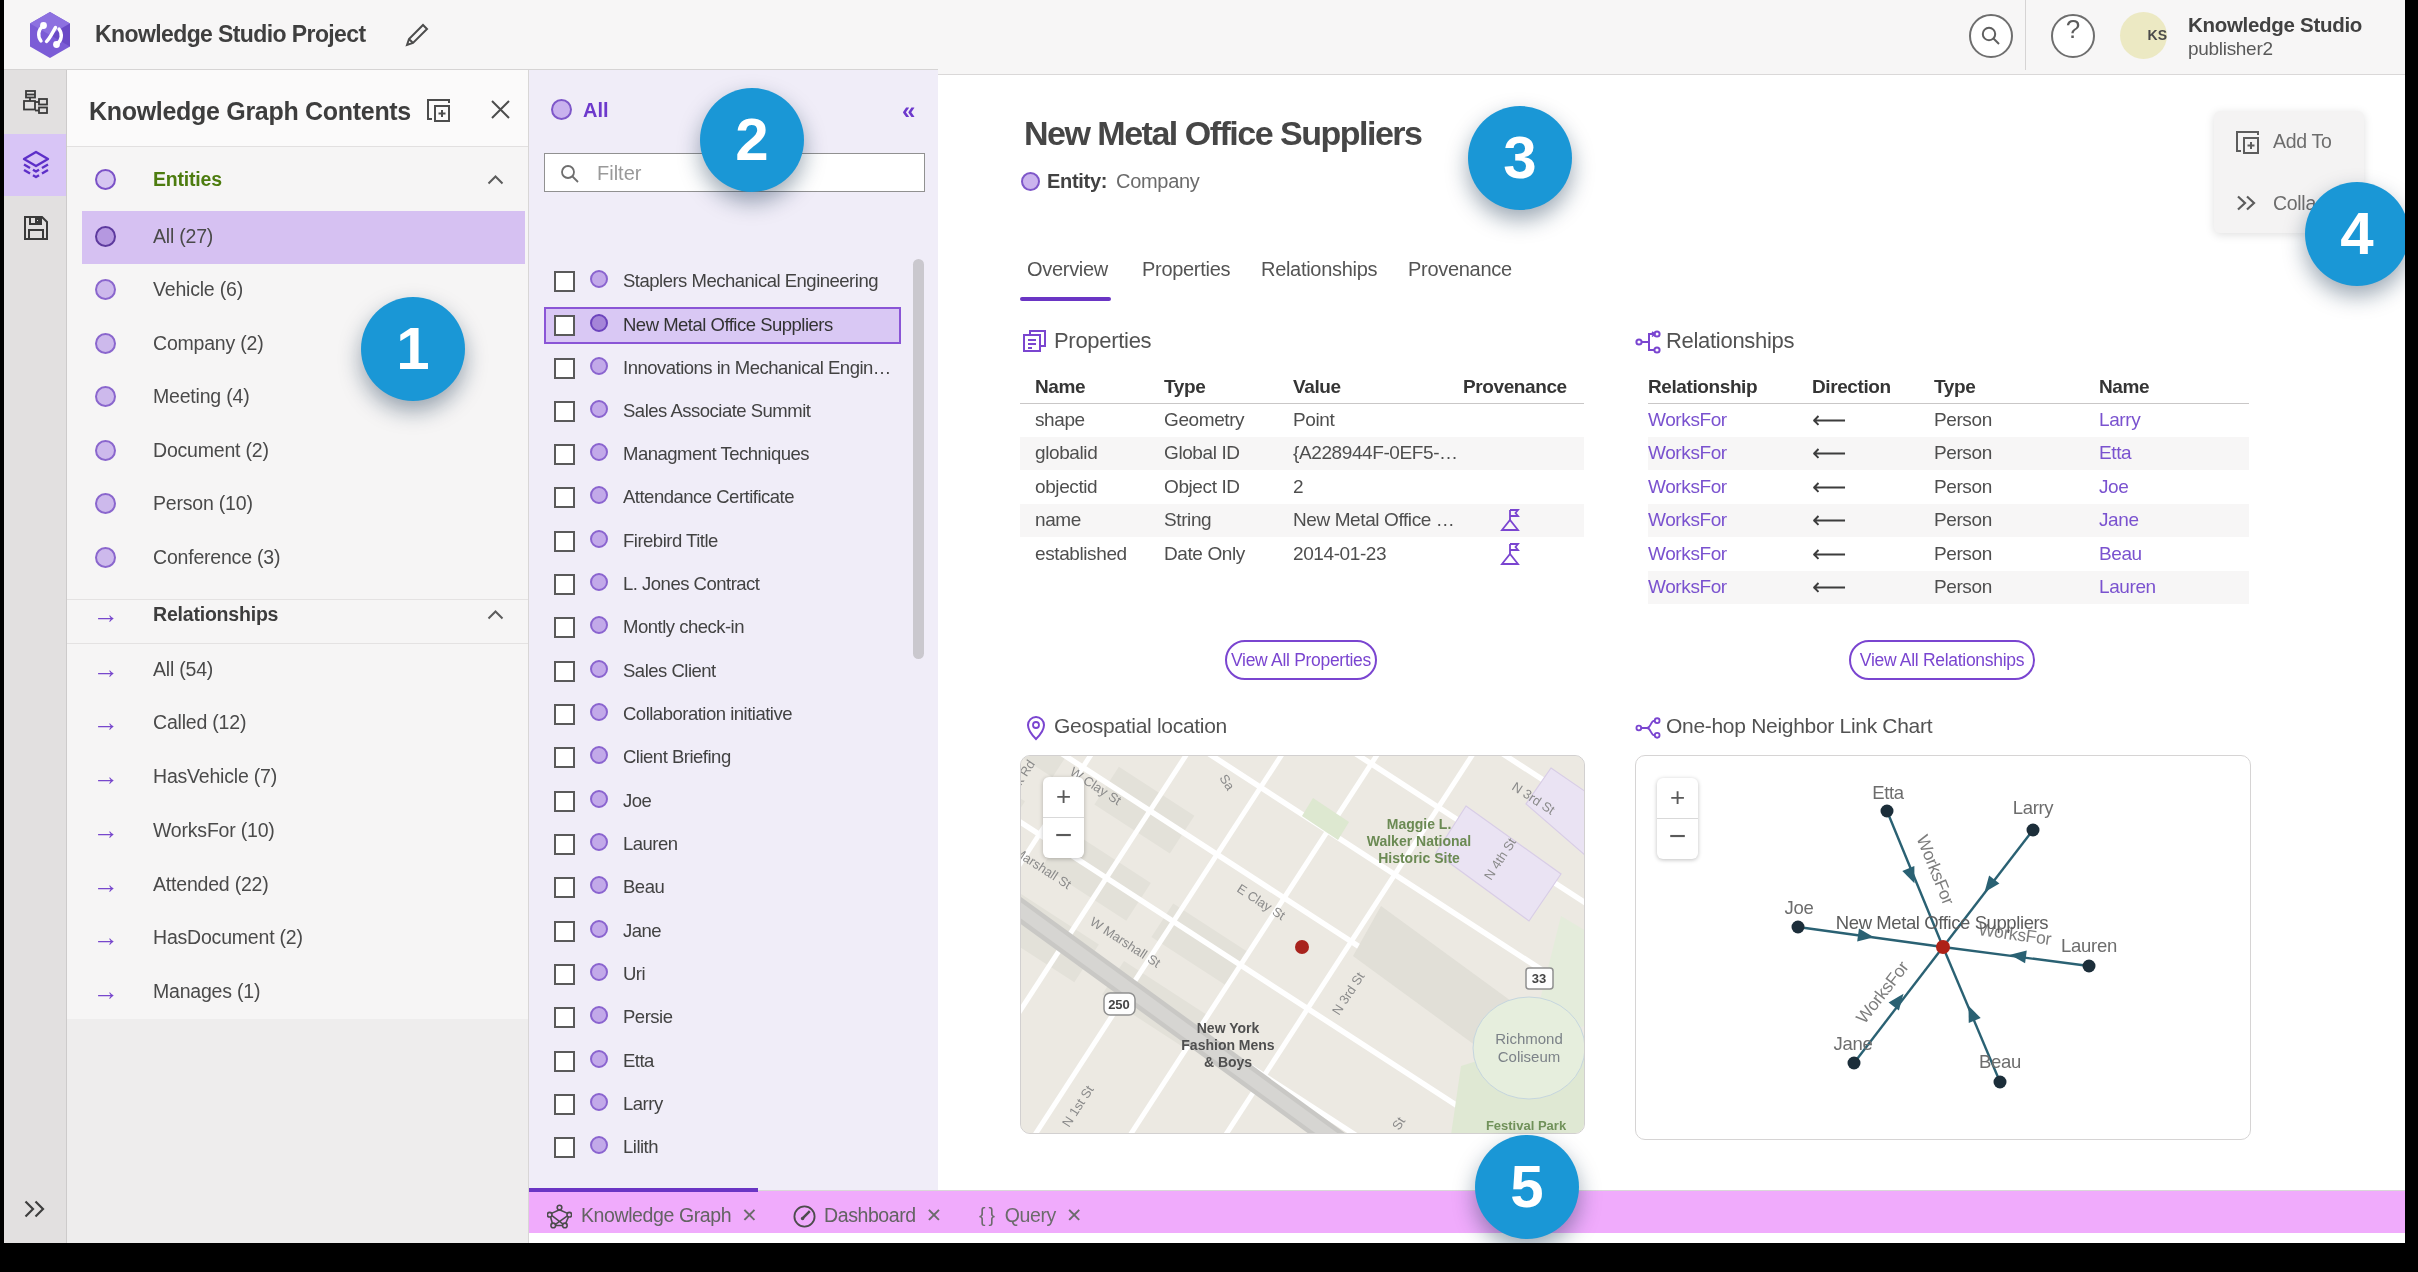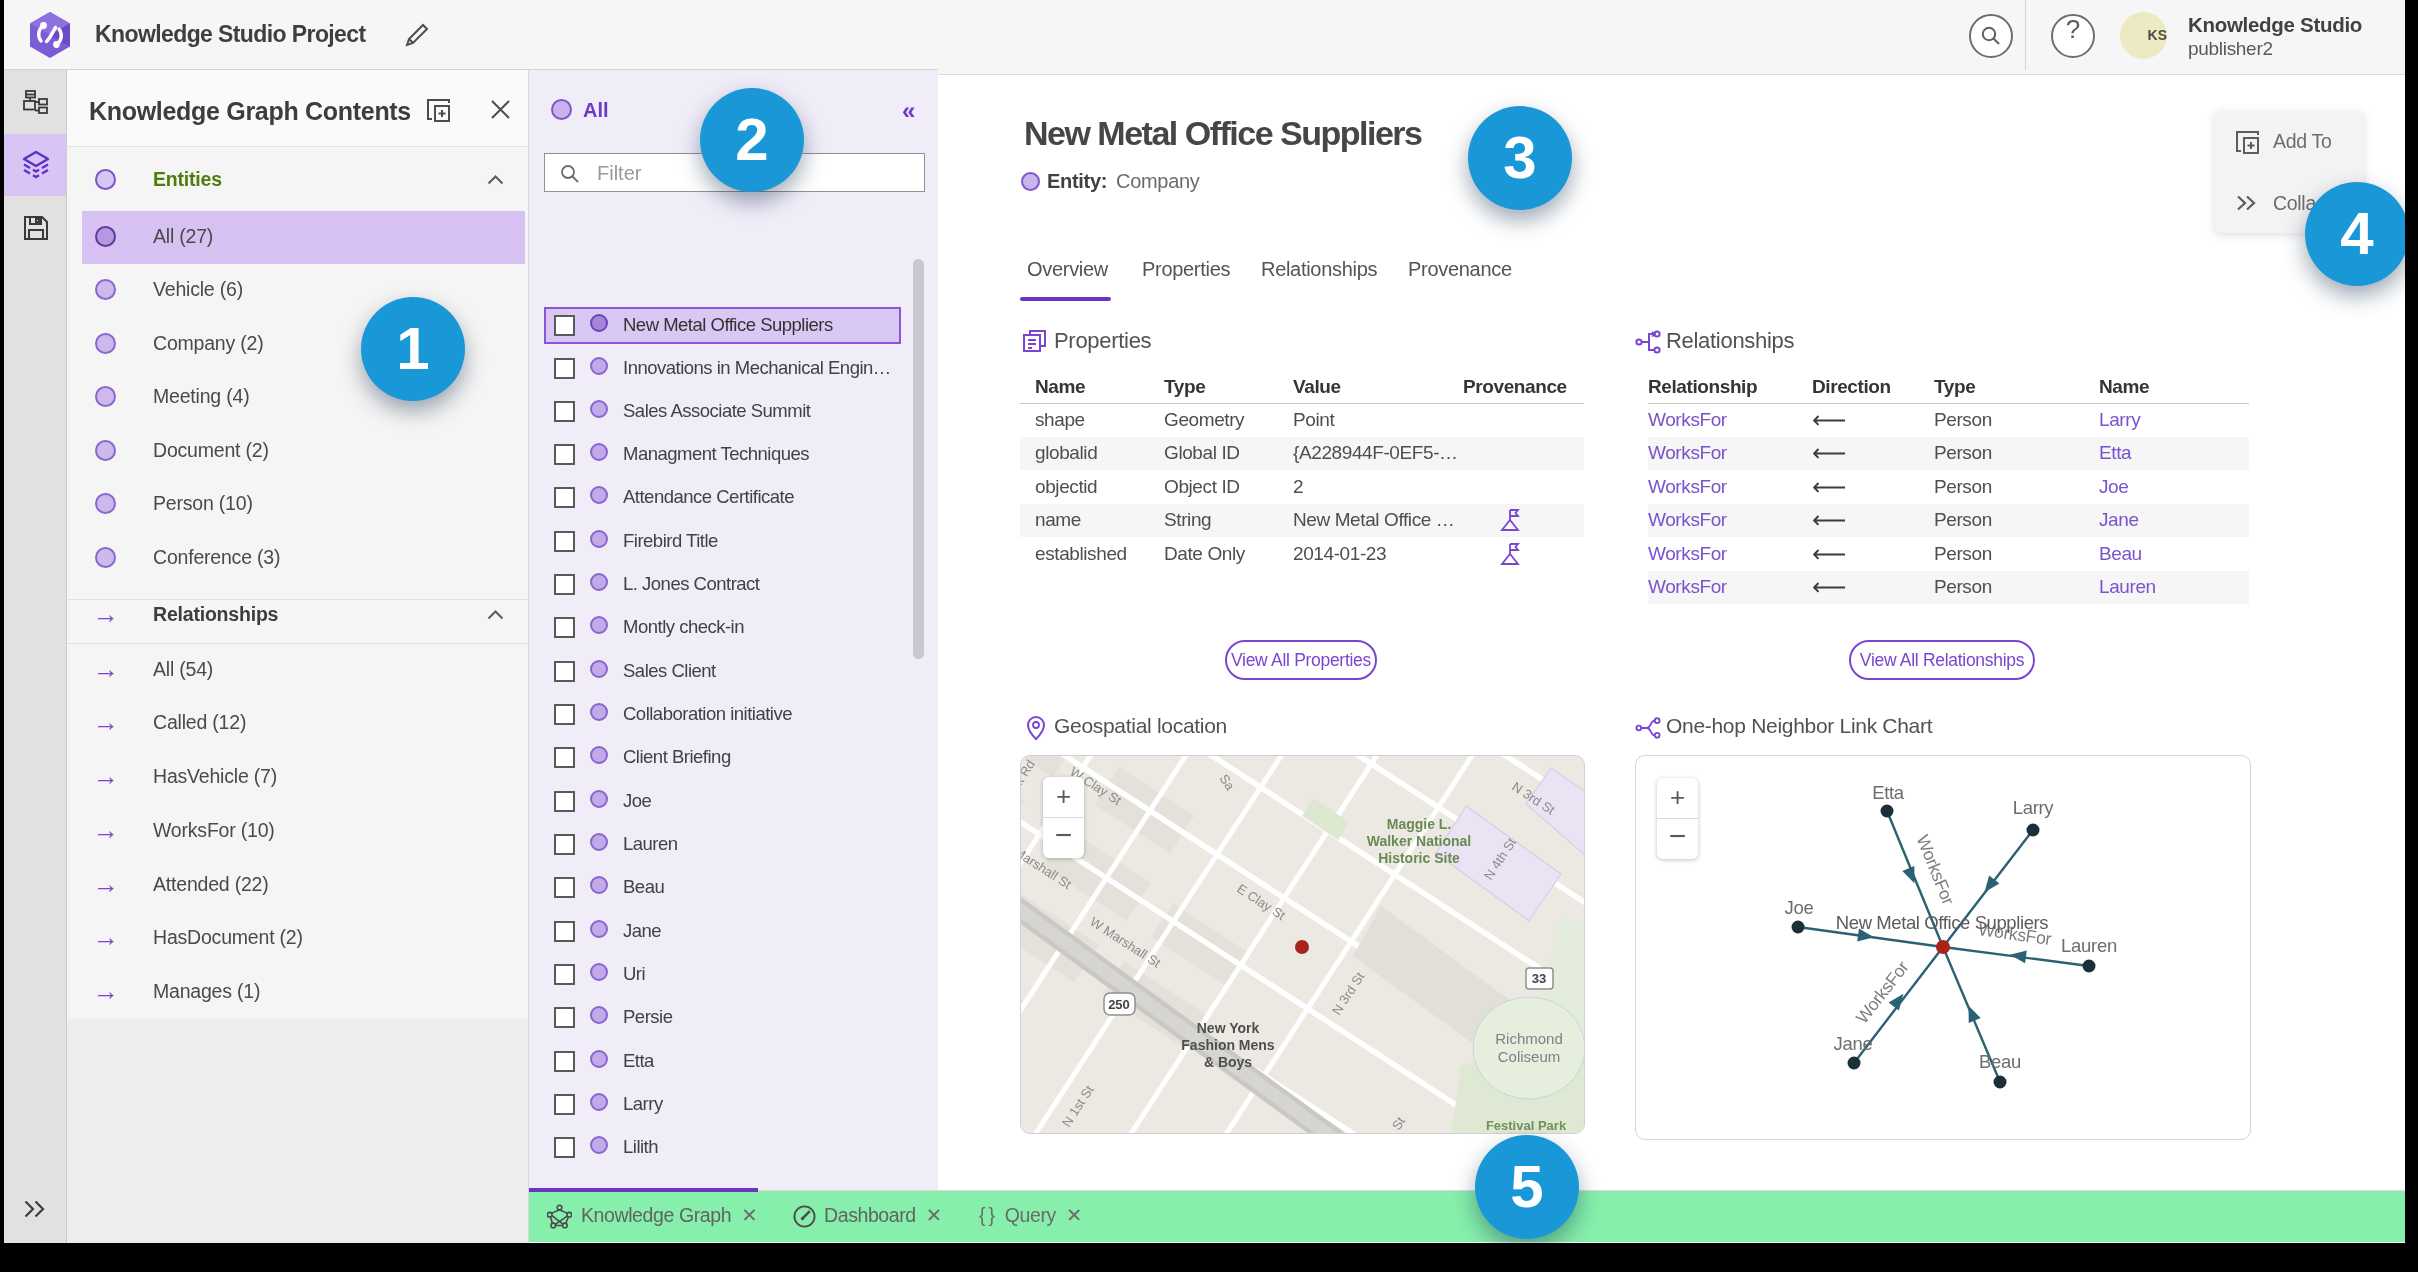--- a/index.html
+++ b/index.html
@@ -63,21 +63,21 @@
 table.grid thead tr { border-bottom:1px solid #c9c7c7; }
 .pill { position:absolute; border:2px solid #7a45d0; border-radius:22px; color:#7a45d0; font-size:17.5px; letter-spacing:-0.3px; text-align:center; background:#fff; white-space:nowrap; }
 .mapcard { position:absolute; border:1px solid #d2d0d0; border-radius:10px; overflow:hidden; background:#ece9e2; }
 .zoomctl { position:absolute; width:41px; background:#fff; border-radius:6px; box-shadow:0 1px 4px rgba(0,0,0,0.25); }
 .zoomctl .zb { width:41px; height:40px; text-align:center; font-size:26px; color:#5a5a5a; line-height:38px; }
 .zoomctl .zd { height:1px; background:#d9d9d9; }
 
 #flyout { position:absolute; left:2210px; top:111px; width:150px; height:122px; background:#f4f3f3; border-radius:6px; box-shadow:0 2px 10px rgba(0,0,0,0.13); }
 #flyout .it { position:absolute; left:59px; font-size:19.5px; letter-spacing:-0.3px; color:#6d6d6d; }
 
-#tabbar { position:absolute; left:525px; top:1190px; width:1876px; height:52px; background:#86efac; border-top:1px solid #dad8d8; }
+#tabbar { position:absolute; left:525px; top:1190px; width:1876px; height:43px; background:#f0abfc; border-top:1px solid #dad8d8; }
 #tabind { position:absolute; left:525px; top:1188px; width:229px; height:4px; background:#6a35c4; }
 .btab { position:absolute; top:13px; font-size:19.5px; letter-spacing:-0.4px; color:#636363; }
 .btab .x { color:#6b6b6b; }
 
 .callout { position:absolute; width:104px; height:104px; border-radius:50%; background:#1a97d6; color:#fff; font-size:60px; font-weight:bold; text-align:center; line-height:104px; box-shadow:0 10px 22px rgba(10,40,70,0.40); }
 </style>
 </head>
 <body>
 <div id="app">
   <div id="header">
@@ -239,20 +239,25 @@
     <div id="p2title">All</div>
     <div id="collapse2">«</div>
     <div id="filter">
       <svg class="abs" style="left:14px; top:9px;" width="22" height="22" viewBox="0 0 22 22">
         <circle cx="9" cy="9" r="6" fill="none" stroke="#6e6e6e" stroke-width="1.8"></circle>
         <line x1="13.5" y1="13.5" x2="19" y2="19" stroke="#6e6e6e" stroke-width="1.8"></line>
       </svg>
       <div class="ph" style="left:52px;">Filter</div>
     </div>
     <div id="p2sel"></div>
+    <div class="p2row" style="top:190px;">
+        <div class="cbox"></div>
+        <div class="circ"></div>
+        <div class="txt">Staplers Mechanical Engineering</div>
+      </div>
     <div class="p2row" style="top:234px;">
         <div class="cbox"></div>
         <div class="circ" style="background:#a585d8; border-color:#6c44bd;"></div>
         <div class="txt" style="color:#333;">New Metal Office Suppliers</div>
       </div>
     <div class="p2row" style="top:277px;">
         <div class="cbox"></div>
         <div class="circ"></div>
         <div class="txt">Innovations in Mechanical Engin…</div>
       </div>

